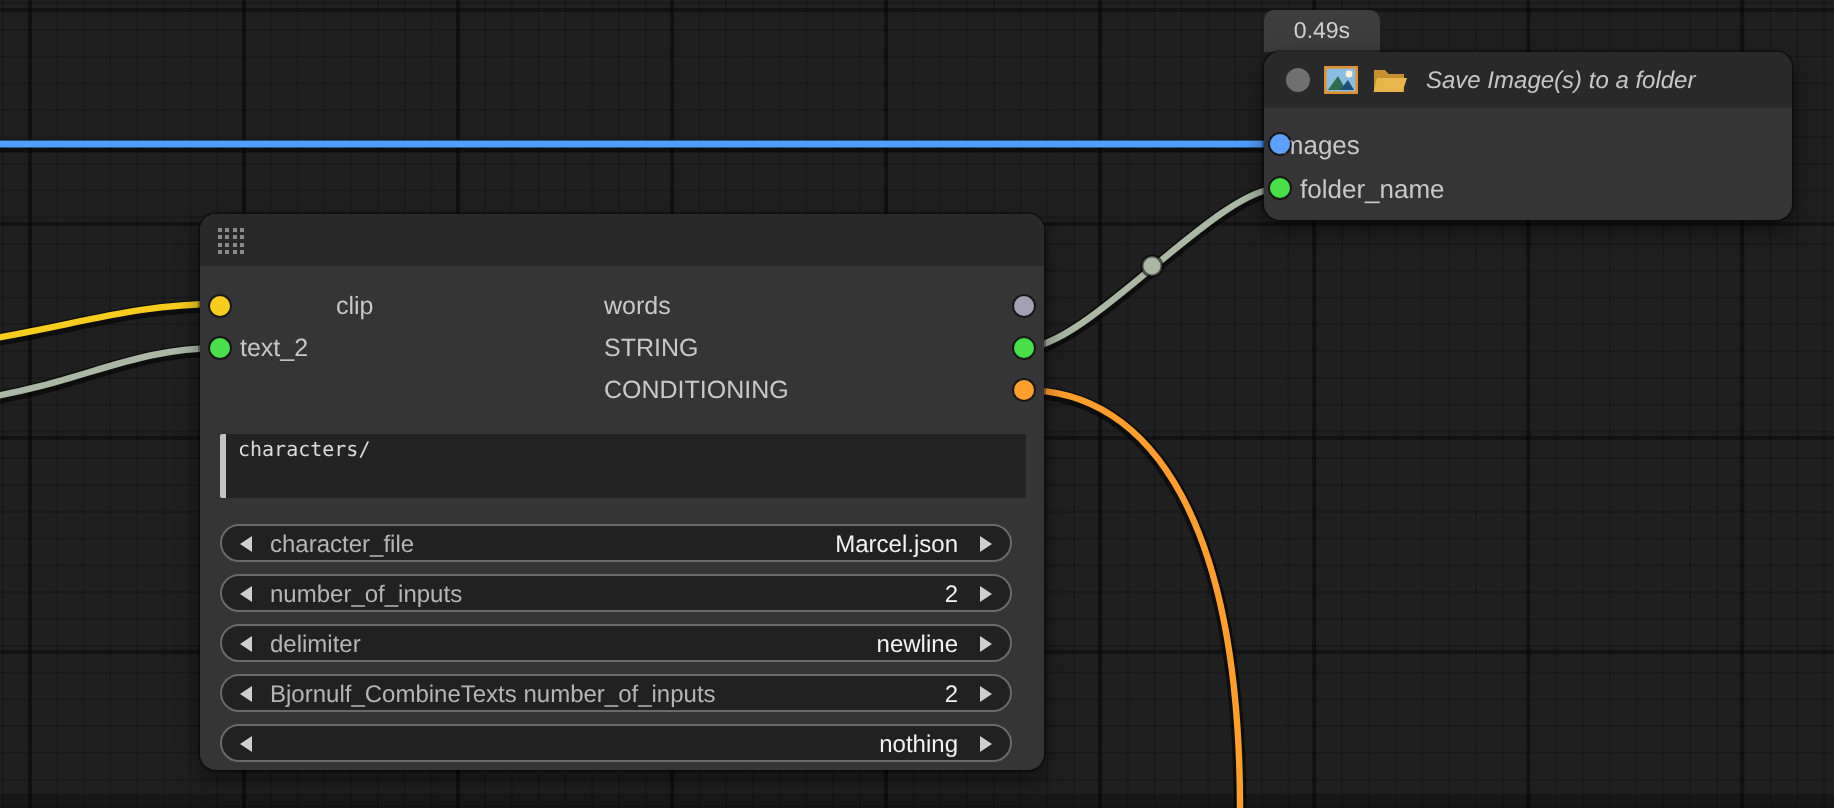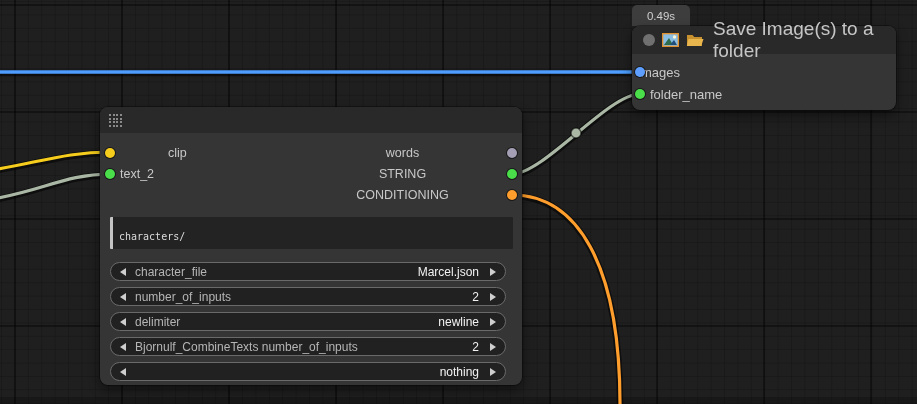--- a/index.html
+++ b/index.html
@@ -16,34 +16,34 @@
     background-position:0 4px,14px 0,0 1px,1px 0;
   }
   .wire-layer{position:absolute;left:0;top:0;z-index:1;}
   .node{
     position:absolute;z-index:2;background:#353535;border-radius:8px;
     box-shadow:0 0 0 1px rgba(0,0,0,.35), 0 5px 12px rgba(0,0,0,.45);
   }
   .node-title{
     position:absolute;left:0;top:0;right:0;background:#292929;
     border-radius:8px 8px 0 0;display:flex;align-items:center;
-    color:#bcbcbc;font-size:19px;
+    color:#bcbcbc;font-size:12px;font-style:italic;
   }
   .port-row{position:absolute;height:20px;display:flex;align-items:center;color:#c8c8c8;font-size:12.5px;}
   .dot{
     position:absolute;width:10px;height:10px;border-radius:50%;
     box-shadow:0 0 0 1px rgba(0,0,0,.55);top:5px;
   }
   .port-label-in{margin-left:20px;}
-  .out-row{justify-content:center;}
+  .out-row{justify-content:flex-start;}
   .port-label-out{margin-right:19px;}
   .text-field{
     position:absolute;background:#232323;border-left:3px solid #c4c4c4;
     color:#dcdcdc;font-family:"DejaVu Sans Mono","Liberation Mono",monospace;
-    font-size:10px;padding:14px 6px;box-sizing:border-box;border-radius:1px;
+    font-size:10px;padding:3px 6px;box-sizing:border-box;border-radius:1px;
   }
   .pill{
     position:absolute;left:10px;width:396px;height:19px;background:#212121;
     border:1px solid #6a6a6a;border-radius:10px;box-sizing:border-box;
     display:flex;align-items:center;padding:0 9px;font-size:12px;
   }
   .w-label{color:#b5b5b5;margin-left:9px;white-space:nowrap;}
   .flex1{flex:1;}
   .w-value{color:#f2f2f2;margin-right:11px;white-space:nowrap;}
   .tri{width:0;height:0;display:inline-block;}

